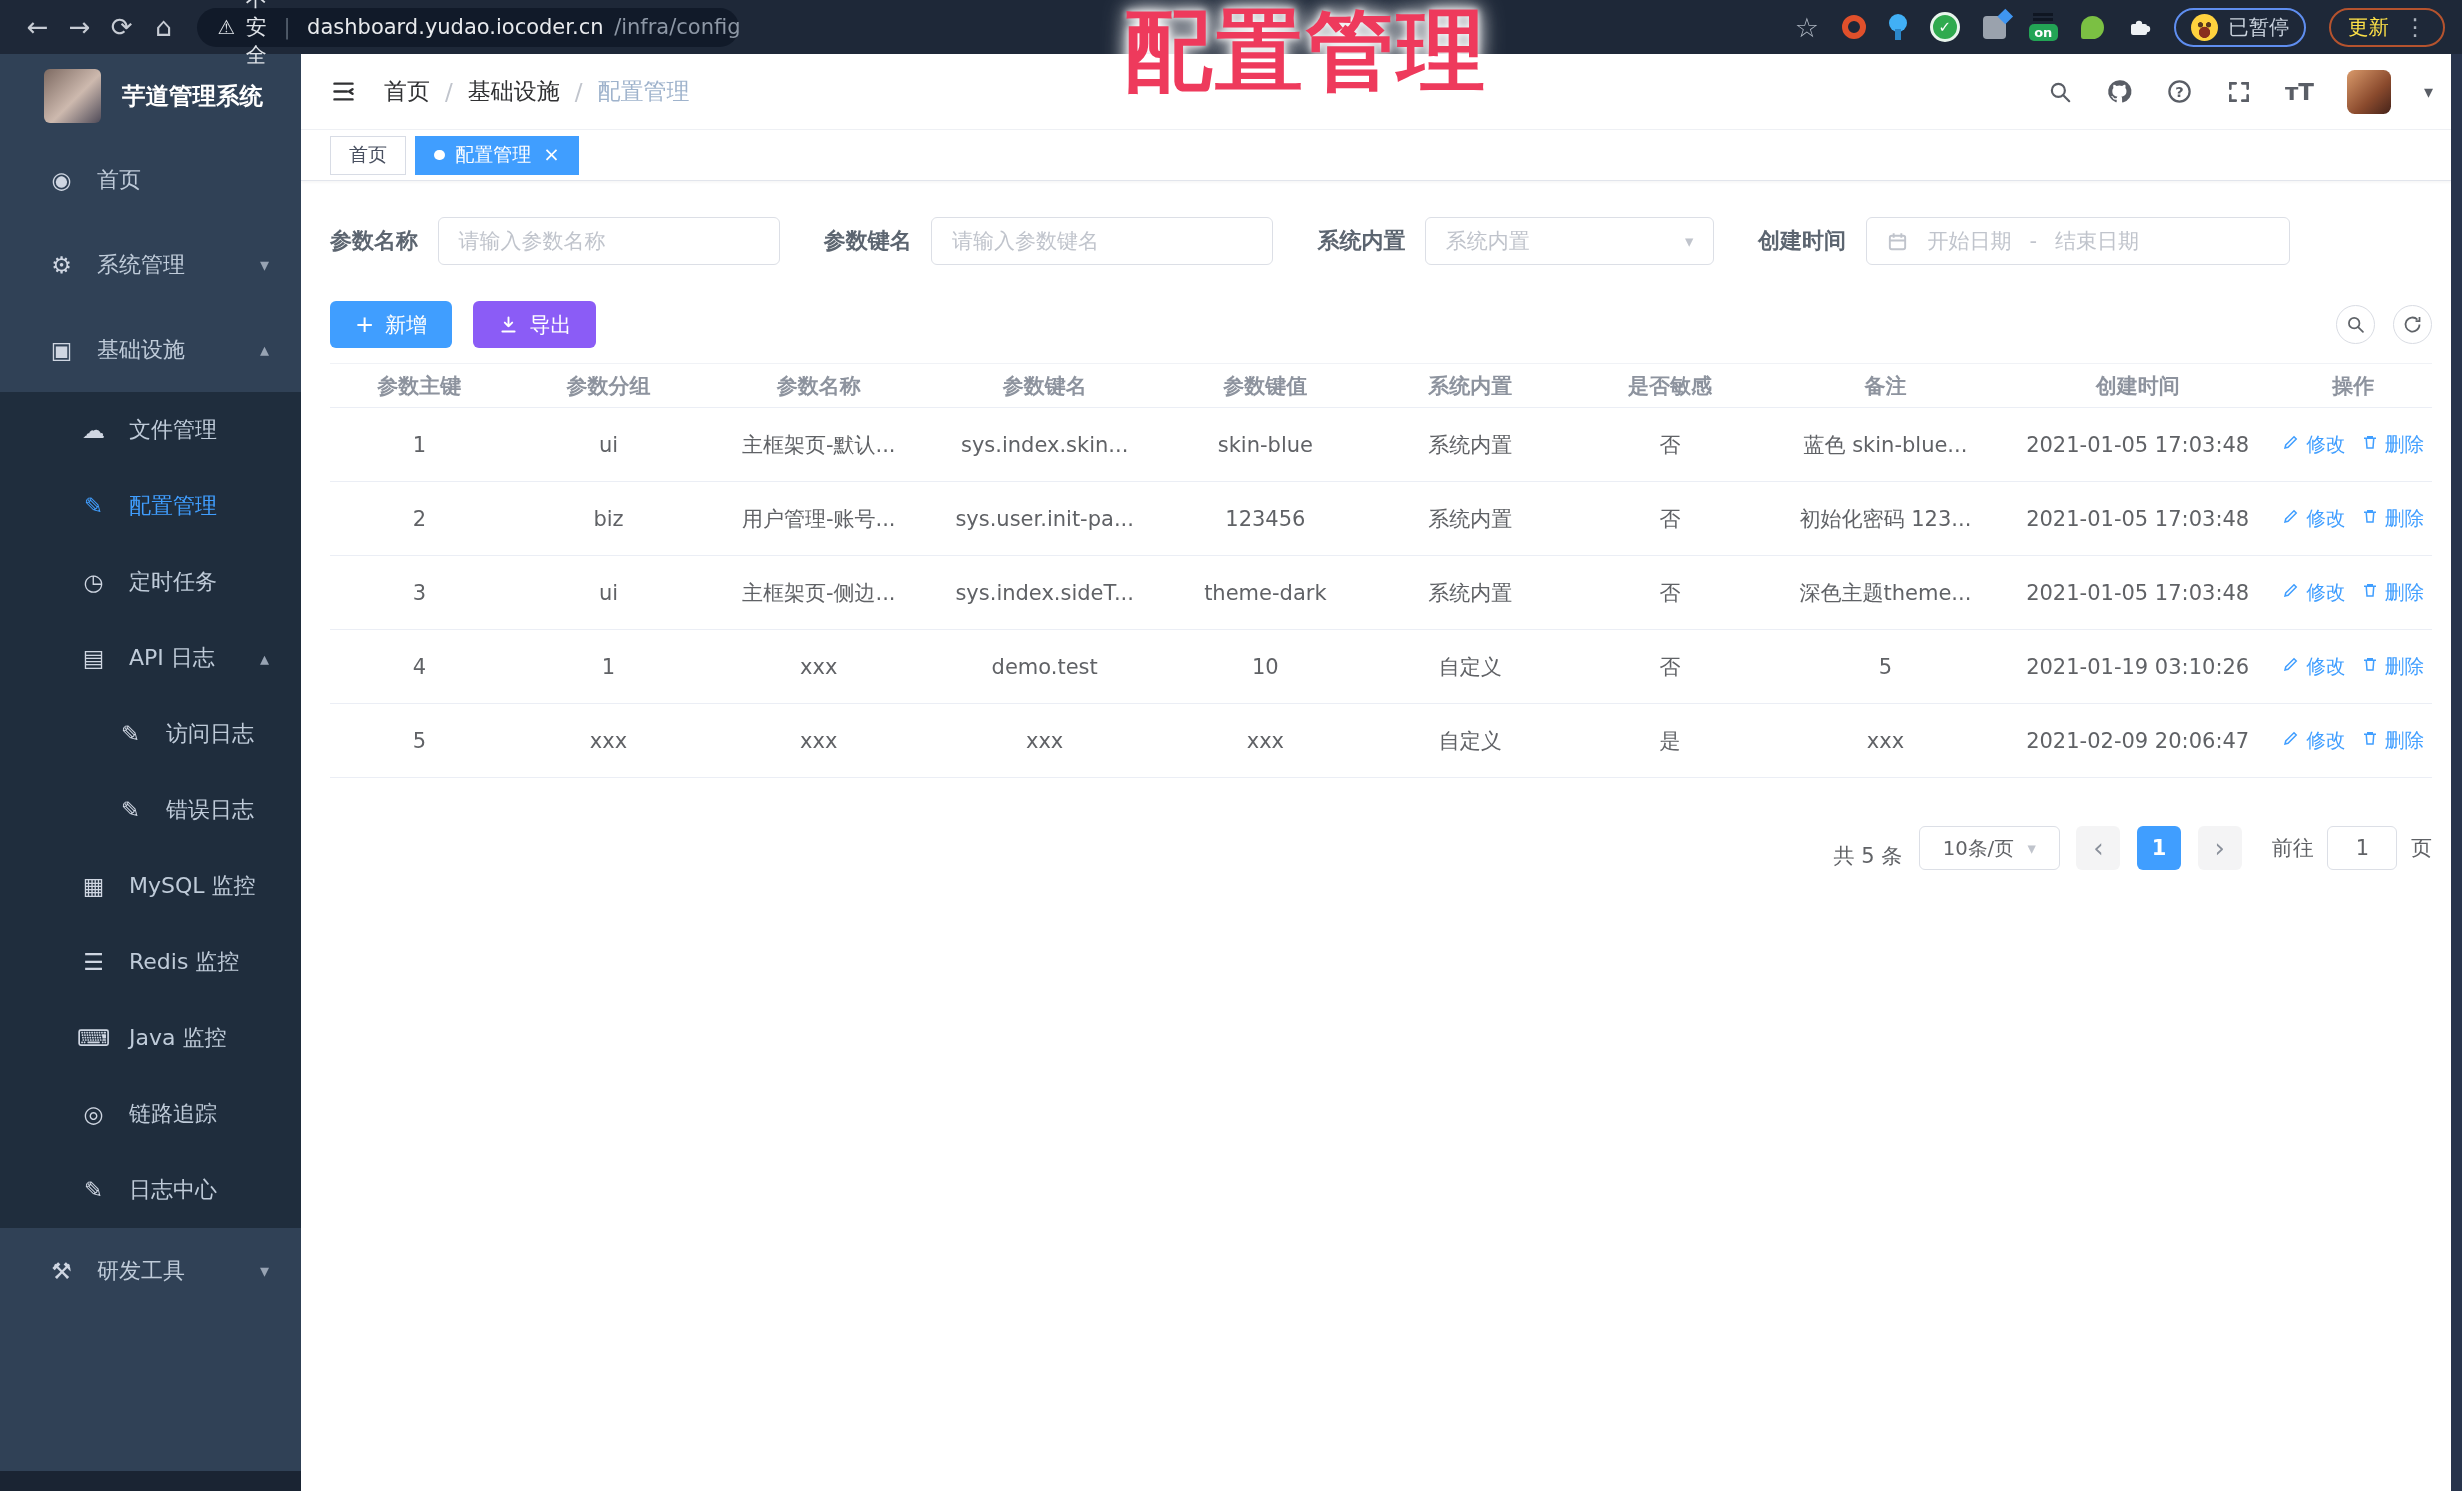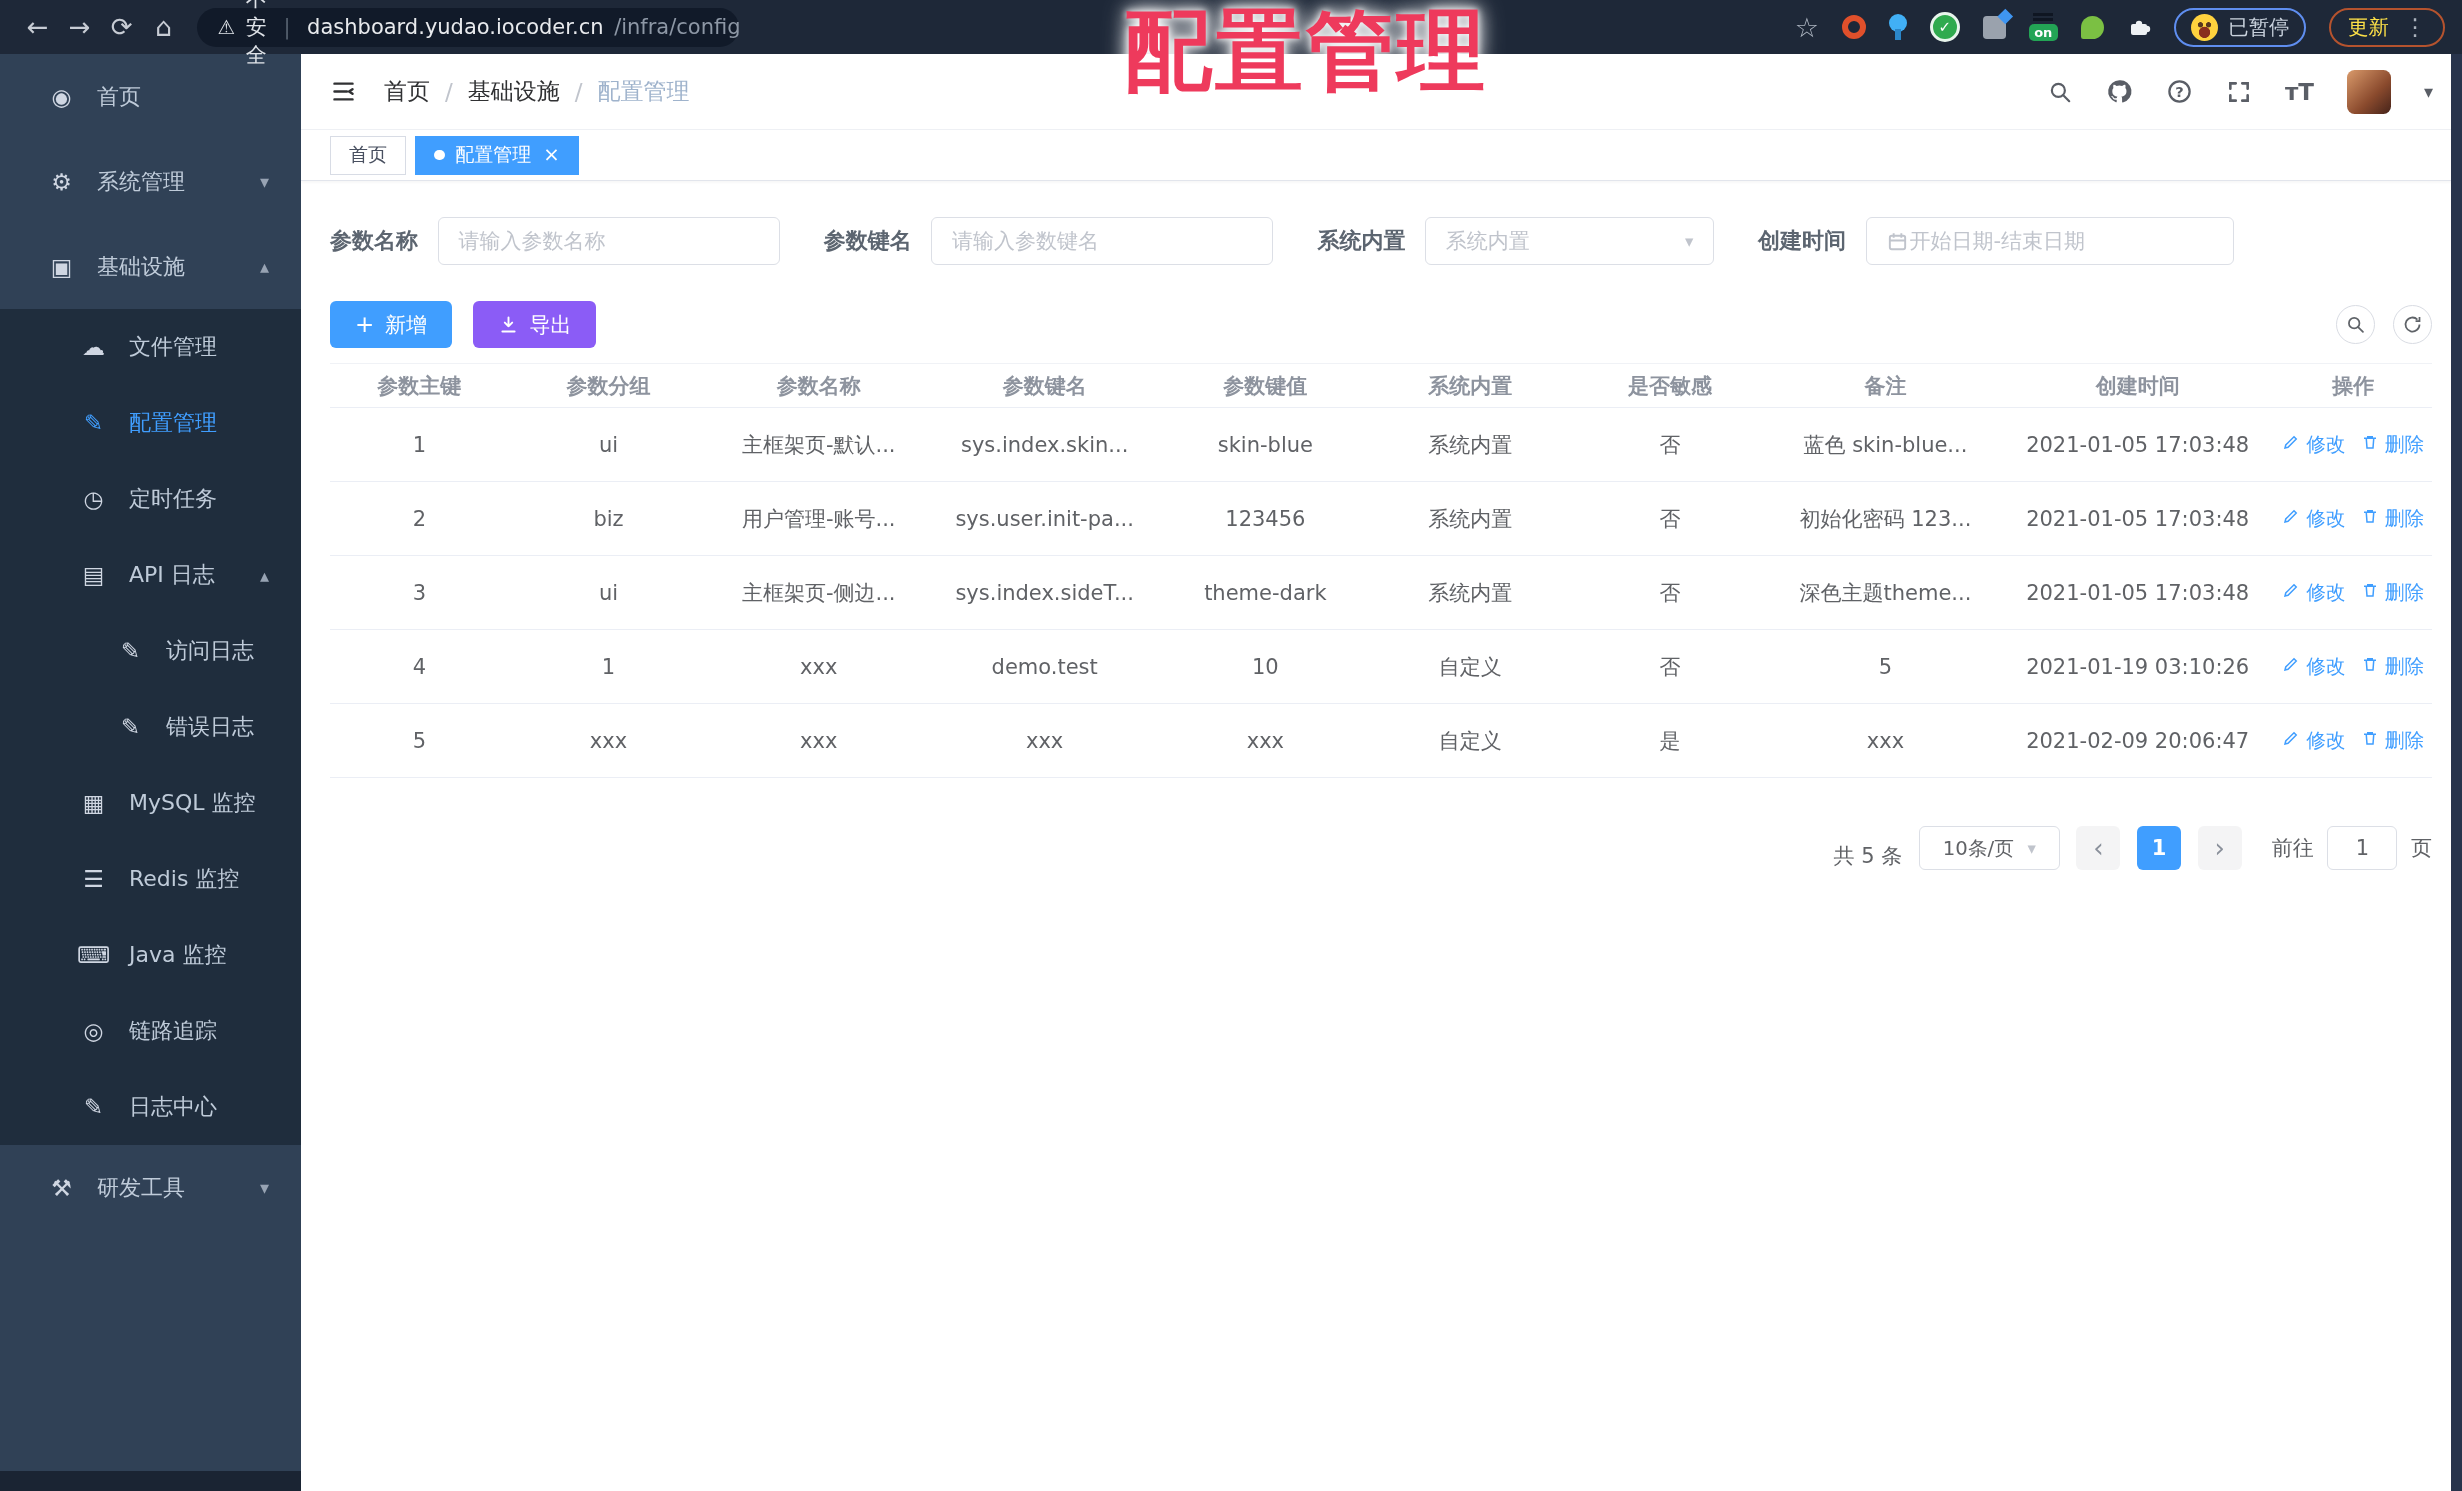--- a/index.html
+++ b/index.html
@@ -78,21 +78,21 @@
   .tag-close { margin-left:12px; font-size:19.7px; line-height:1; }
   .content { padding:0 30px 0 29px; flex:1; }
   
   .filter-row { margin-top:36px; display:flex; align-items:center; }
   .f-label { font-size:22px; font-weight:700; color:#5c6570; margin-right:19.7px; white-space:nowrap; }
   .f-box { height:48px; border:0.8px solid #dcdfe6; border-radius:6px; display:flex; align-items:center; padding:0 19.7px; color:#c0c4cc; font-size:21px; background:#fff; }
   .f-input1 { width:342px; margin-right:44px; }
   .f-input2 { width:342px; margin-right:44px; }
   .f-select { width:289px; margin-right:44px; justify-content:space-between; }
   .f-caret { color:#c0c4cc; font-size:16.6px; }
-  .f-date { width:368px; }
+  .f-date { width:424px; gap:18px; }
   .cal-ic { display:flex; color:#c0c4cc; }
   
   .btn-row1 { margin-top:39px; display:flex; gap:18px; }
   .btn-row2 { margin-top:36px; display:flex; gap:21px; align-items:center; }
   .btn { height:47px; border-radius:6px; display:inline-flex; align-items:center; justify-content:center; font-size:21px; padding:0 24px; gap:10.6px; border:0.8px solid transparent; cursor:pointer; white-space:nowrap; }
   .btn-search { background:#12ab8d; color:#fff; }
   .btn-reset  { background:#fff; border-color:#dcdfe6; color:#606266; }
   .btn-add    { background:#409eff; color:#fff; }
   .btn-export { background:#8b5cf6; color:#fff; }
   .btn .b-ic { display:flex; }
@@ -160,20 +160,24 @@
     </span>
   </div>
 </div>
 
 <div class="overlay-title">配置管理</div>
 
 <div class="app">
   <div class="right-edge"></div>
 
   <aside class="sidebar">
+    <div class="logo-row">
+      <span class="logo-img"></span>
+      <span class="app-title">芋道管理系统</span>
+    </div>
     <nav id="sidebar-menu">
         <div class="menu-item lvl-root">
           <span class="mi-icon">◉</span>
           <span class="mi-label">首页</span>
         </div>
         <div class="menu-item lvl-root">
           <span class="mi-icon">⚙</span>
           <span class="mi-label">系统管理</span>
           <span class="mi-chevron">▾</span>
         </div>

